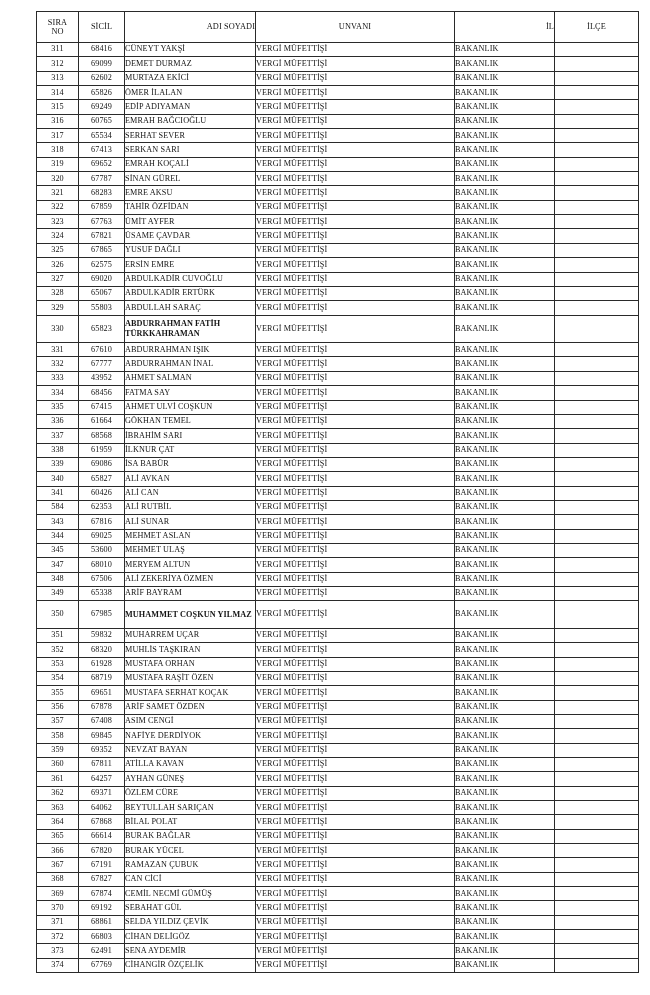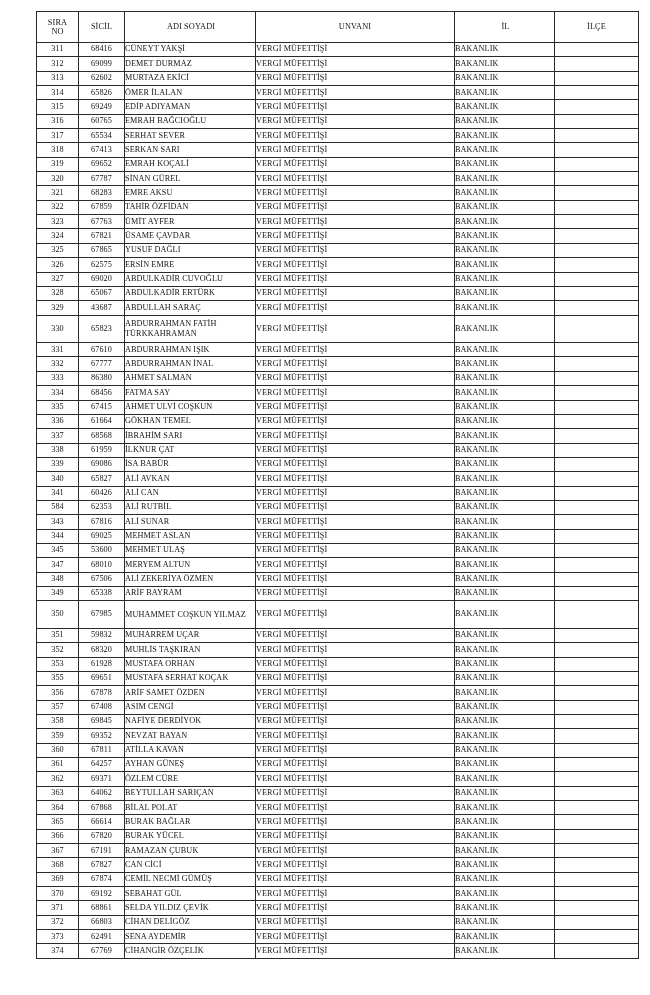--- a/index.html
+++ b/index.html
@@ -48,21 +48,21 @@
 
   thead th {
     text-align: center;
     font-size: 8.3px;
     height: 30px;
     letter-spacing: 0.3px;
     line-height: 1.12;
   }
   thead th.h-ad,
   thead th.h-il {
-    text-align: center;
+    text-align: right;
     padding-left: 2px;
   }
   tbody td {
     height: 13.35px;
   }
   td.sira {
     text-align: center;
     font-size: 8.2px;
   }
   td.sicil {
@@ -75,20 +75,21 @@
     font-size: 8.2px;
   }
   td.ad {
     letter-spacing: 0.05px;
   }
   tr.tall td {
     height: 26.6px;
   }
   tr.tall td.ad {
     line-height: 1.22;
+    font-weight: bold;
   }
   .wrapname {
     display: block;
   }
 </style>
 </head>
 <body>
 
 <div id="sheet">
   <table class="list">
@@ -253,21 +254,21 @@
         <tr>
           <td class="sira">328</td>
           <td class="sicil">65067</td>
           <td class="ad">ABDULKADİR ERTÜRK</td>
           <td class="unvan">VERGİ MÜFETTİŞİ</td>
           <td class="il">BAKANLIK</td>
           <td class="ilce"></td>
         </tr>
         <tr>
           <td class="sira">329</td>
-          <td class="sicil">43687</td>
+          <td class="sicil">55803</td>
           <td class="ad">ABDULLAH SARAÇ</td>
           <td class="unvan">VERGİ MÜFETTİŞİ</td>
           <td class="il">BAKANLIK</td>
           <td class="ilce"></td>
         </tr>
         <tr class="tall">
           <td class="sira">330</td>
           <td class="sicil">65823</td>
           <td class="ad">
             <span class="wrapname">ABDURRAHMAN FATİH</span>
@@ -288,21 +289,21 @@
         <tr>
           <td class="sira">332</td>
           <td class="sicil">67777</td>
           <td class="ad">ABDURRAHMAN İNAL</td>
           <td class="unvan">VERGİ MÜFETTİŞİ</td>
           <td class="il">BAKANLIK</td>
           <td class="ilce"></td>
         </tr>
         <tr>
           <td class="sira">333</td>
-          <td class="sicil">86380</td>
+          <td class="sicil">43952</td>
           <td class="ad">AHMET SALMAN</td>
           <td class="unvan">VERGİ MÜFETTİŞİ</td>
           <td class="il">BAKANLIK</td>
           <td class="ilce"></td>
         </tr>
         <tr>
           <td class="sira">334</td>
           <td class="sicil">68456</td>
           <td class="ad">FATMA SAY</td>
           <td class="unvan">VERGİ MÜFETTİŞİ</td>
@@ -442,20 +443,28 @@
           <td class="sicil">68320</td>
           <td class="ad">MUHLİS TAŞKIRAN</td>
           <td class="unvan">VERGİ MÜFETTİŞİ</td>
           <td class="il">BAKANLIK</td>
           <td class="ilce"></td>
         </tr>
         <tr>
           <td class="sira">353</td>
           <td class="sicil">61928</td>
           <td class="ad">MUSTAFA ORHAN</td>
+          <td class="unvan">VERGİ MÜFETTİŞİ</td>
+          <td class="il">BAKANLIK</td>
+          <td class="ilce"></td>
+        </tr>
+        <tr>
+          <td class="sira">354</td>
+          <td class="sicil">68719</td>
+          <td class="ad">MUSTAFA RAŞİT ÖZEN</td>
           <td class="unvan">VERGİ MÜFETTİŞİ</td>
           <td class="il">BAKANLIK</td>
           <td class="ilce"></td>
         </tr>
         <tr>
           <td class="sira">355</td>
           <td class="sicil">69651</td>
           <td class="ad">MUSTAFA SERHAT KOÇAK</td>
           <td class="unvan">VERGİ MÜFETTİŞİ</td>
           <td class="il">BAKANLIK</td>

